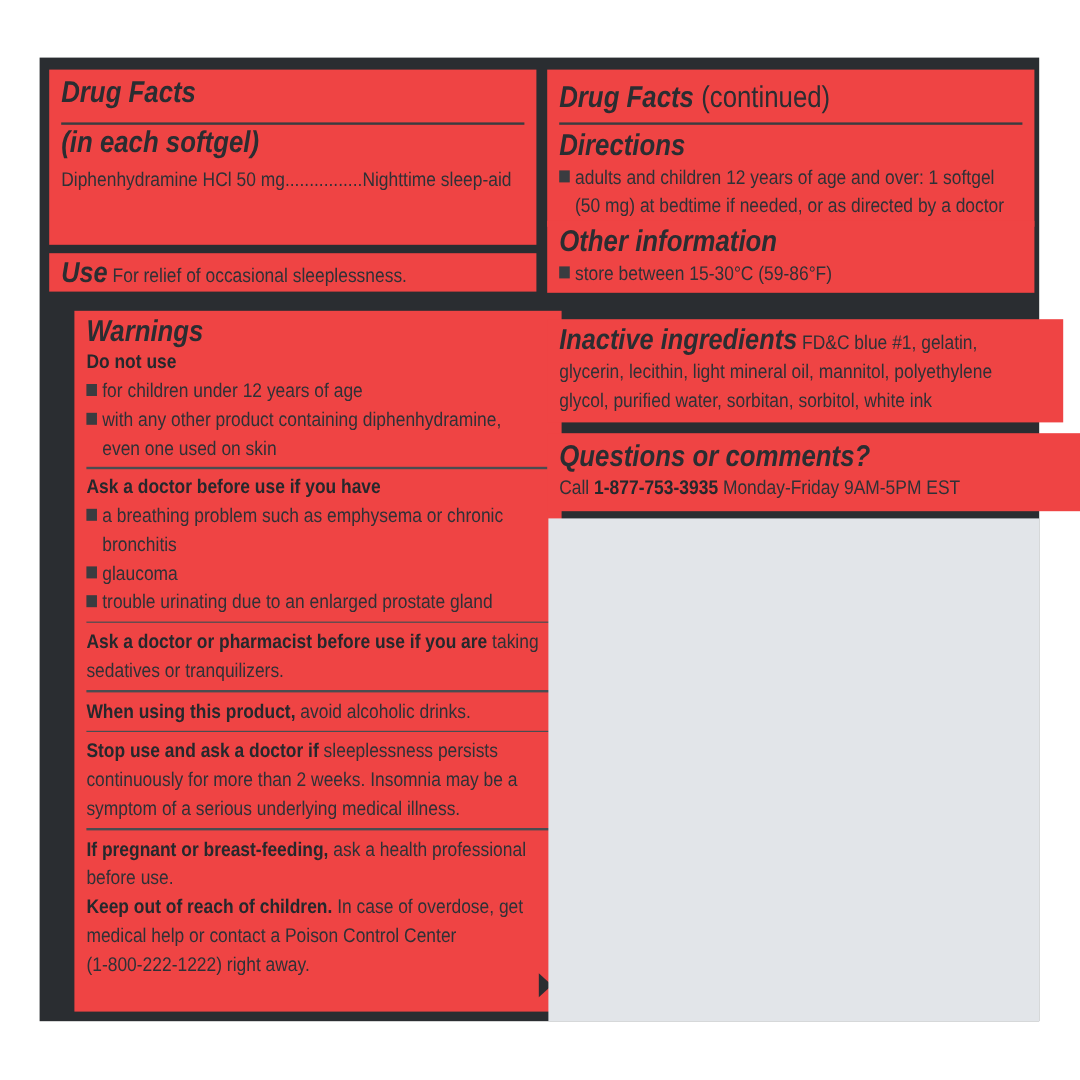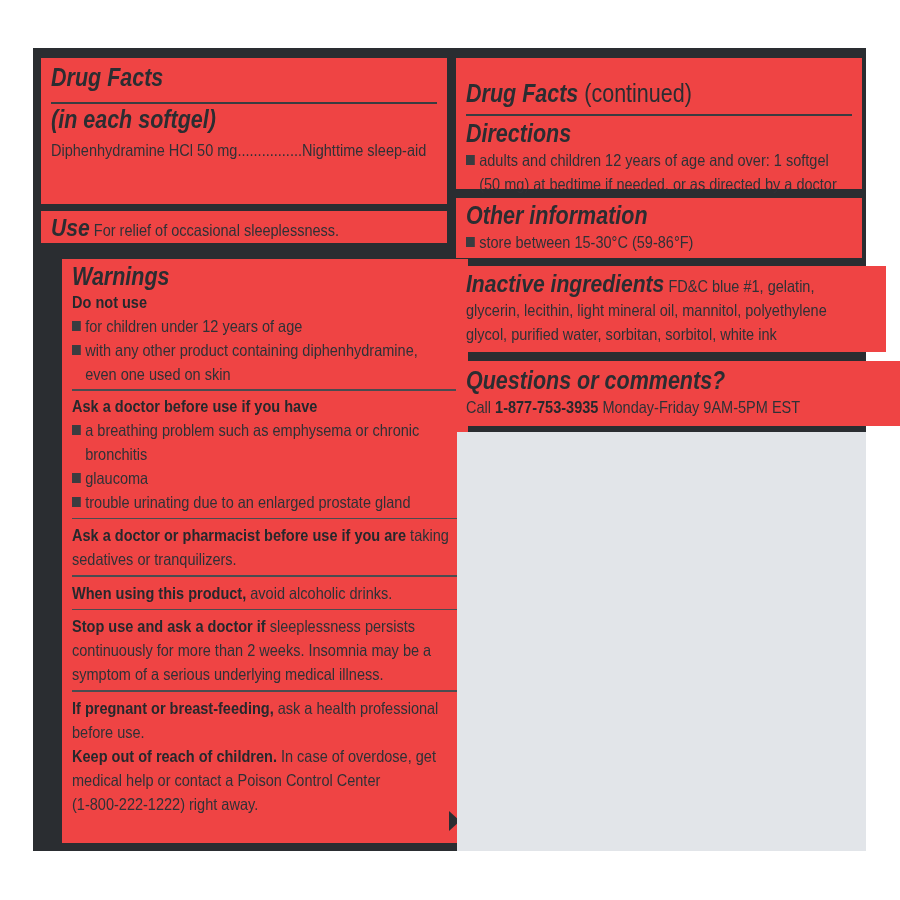--- a/index.html
+++ b/index.html
@@ -109,30 +109,30 @@
   <div class="txt" style="margin-top:4px;"><span class="b">If pregnant or breast-feeding,</span><span> ask a health professional</span></div>
   <div class="txt">before use.</div>
   <div class="txt"><span class="b">Keep out of reach of children.</span><span> In case of overdose, get</span></div>
   <div class="txt">medical help or contact a Poison Control Center</div>
   <div class="txt">(1-800-222-1222) right away.</div>
 
   <div class="arrow"></div>
 </div>
 
 <div class="box" style="left:456px; top:58px; width:406px; height:131px;">
-  <div style="margin-top:20px;">
+  <div style="margin-top:8px;">
     <span class="h1" style="display:inline-block;"><span>Drug Facts</span><span style="font-weight:normal; font-style:normal;"> (continued)</span></span>
   </div>
   <div class="rule" style="margin-top:6px;"></div>
   <div class="h1" style="margin-top:2px;">Directions</div>
   <div class="txt"><span class="bullet"></span><span>adults and children 12 years of age and over: 1 softgel</span></div>
   <div class="txt indent">(50 mg) at bedtime if needed, or as directed by a doctor</div>
 </div>
 
-<div class="box" style="left:456px; top:198px; width:406px; height:60px;">
+<div class="box" style="left:456px; top:184px; width:406px; height:60px;">
   <div class="h1" style="margin-top:2px;">Other information</div>
   <div class="txt"><span class="bullet"></span><span>store between 15-30°C (59-86°F)</span></div>
 </div>
 
 <div class="box" style="left:456px; top:266px; width:430px; height:86px;">
   <div class="txt" style="margin-top:5px;">
     <span class="h2" style="font-size:24px;">Inactive ingredients</span><span> FD&amp;C blue #1, gelatin,</span>
   </div>
   <div class="txt">glycerin, lecithin, light mineral oil, mannitol, polyethylene</div>
   <div class="txt">glycol, purified water, sorbitan, sorbitol, white ink</div>

